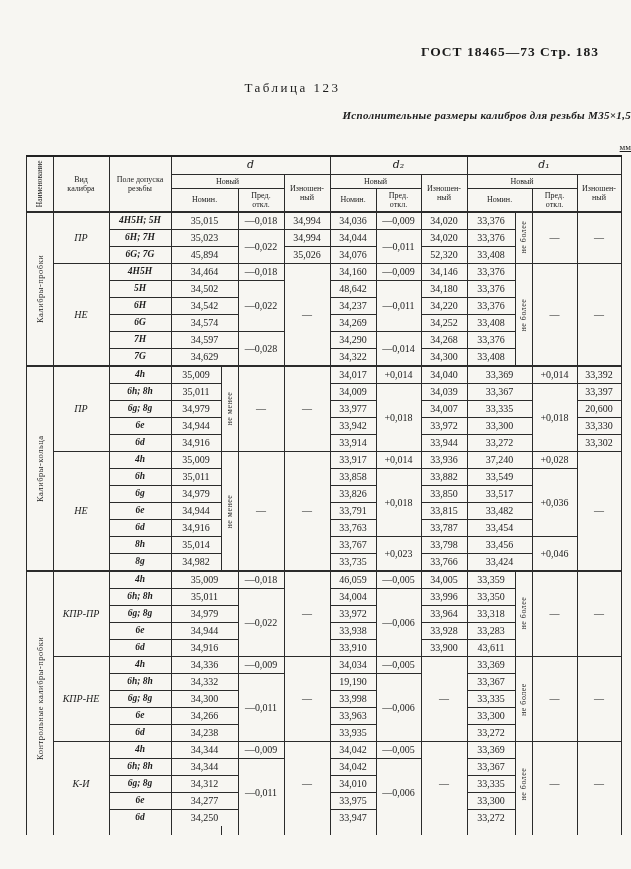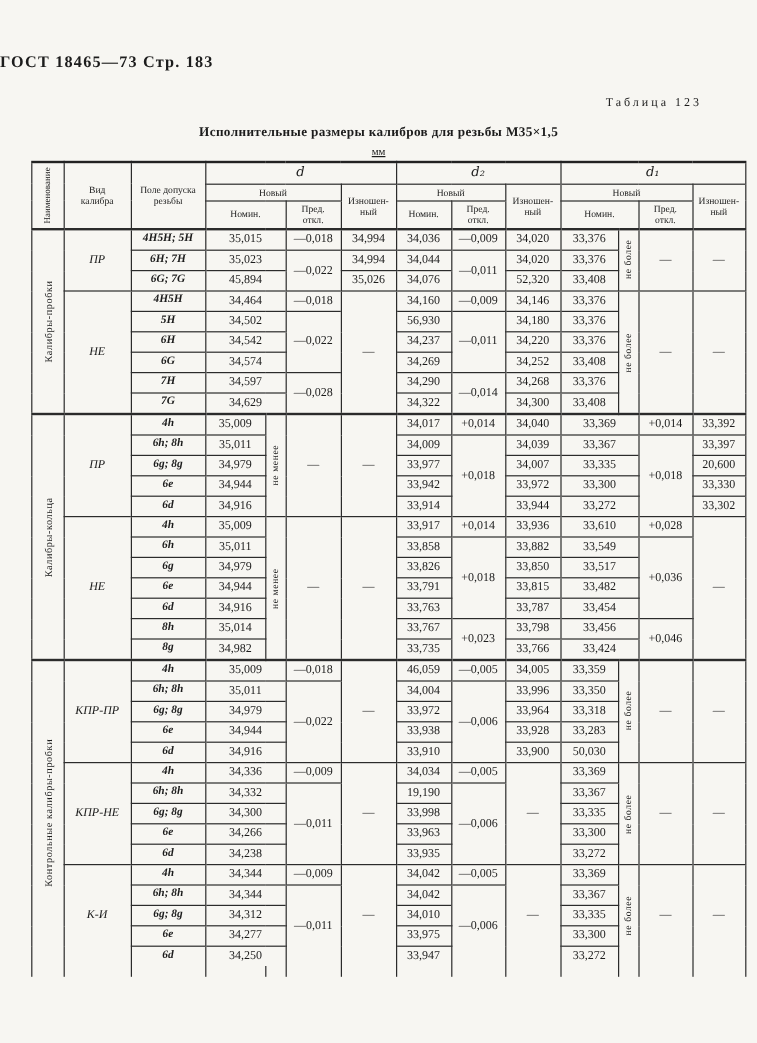--- a/index.html
+++ b/index.html
@@ -5,43 +5,44 @@
   html,body{margin:0;padding:0;}
   body{
     width:631px;height:869px;
     background:#f7f6f2;
     color:#1c1c1c;
     font-family:"Liberation Serif","DejaVu Serif",serif;
     overflow:hidden;
     position:relative;
   }
   .pageheader{
-    text-align:left;
+    text-align:right;
     padding:44px 32px 0 0;
     font-size:13.5px;
     font-weight:bold;
     letter-spacing:1px;
     white-space:nowrap;
   }
   .tablenum{
+    text-align:center;
+    padding:20px 46px 0 0;
+    font-size:13px;
+    letter-spacing:2.5px;
+  }
+  .title{
     text-align:right;
-    padding:20px 46px 0 0;
-    font-size:10px;
-    letter-spacing:2.5px;
-  }
-  .title{
-    text-align:center;
     margin-top:13px;
     font-size:11px;
     font-weight:bold;
     letter-spacing:.3px;
+    font-style:italic;
   }
   .units{
-    text-align:center;
-    margin-top:5px;
+    text-align:right;
+    margin-top:21px;
     font-size:9px;
     text-decoration:underline;
   }
   table{
     border-collapse:collapse;
     margin:3px 0 0 26px;
     table-layout:fixed;
     border-top:2.5px solid #222;
     border-left:1.5px solid #222;
     border-right:1.5px solid #222;
@@ -197,21 +198,21 @@
         <td>34,146</td>
         <td>33,376</td>
         <td rowspan="6" class="note">не более</td>
         <td rowspan="6">—</td>
         <td rowspan="6">—</td>
       </tr>
       <tr>
         <td class="tol">5H</td>
         <td colspan="2">34,502</td>
         <td rowspan="3">—0,022</td>
-        <td>56,930</td>
+        <td>48,642</td>
         <td rowspan="3">—0,011</td>
         <td>34,180</td>
         <td>33,376</td>
       </tr>
       <tr>
         <td class="tol">6H</td>
         <td colspan="2">34,542</td>
         <td>34,237</td>
         <td>34,220</td>
         <td>33,376</td>
@@ -291,21 +292,21 @@
       <tr>
         <td rowspan="7" class="kind">НЕ</td>
         <td class="tol">4h</td>
         <td>35,009</td>
         <td rowspan="7" class="note">не менее</td>
         <td rowspan="7">—</td>
         <td rowspan="7">—</td>
         <td>33,917</td>
         <td>+0,014</td>
         <td>33,936</td>
-        <td colspan="2">33,610</td>
+        <td colspan="2">37,240</td>
         <td>+0,028</td>
         <td rowspan="7">—</td>
       </tr>
       <tr>
         <td class="tol">6h</td>
         <td>35,011</td>
         <td>33,858</td>
         <td rowspan="4">+0,018</td>
         <td>33,882</td>
         <td colspan="2">33,549</td>
@@ -384,21 +385,21 @@
         <td colspan="2">34,944</td>
         <td>33,938</td>
         <td>33,928</td>
         <td>33,283</td>
       </tr>
       <tr>
         <td class="tol">6d</td>
         <td colspan="2">34,916</td>
         <td>33,910</td>
         <td>33,900</td>
-        <td>50,030</td>
+        <td>43,611</td>
       </tr>
       <tr>
         <td rowspan="5" class="kind">КПР-НЕ</td>
         <td class="tol">4h</td>
         <td colspan="2">34,336</td>
         <td>—0,009</td>
         <td rowspan="5">—</td>
         <td>34,034</td>
         <td>—0,005</td>
         <td rowspan="5">—</td>

